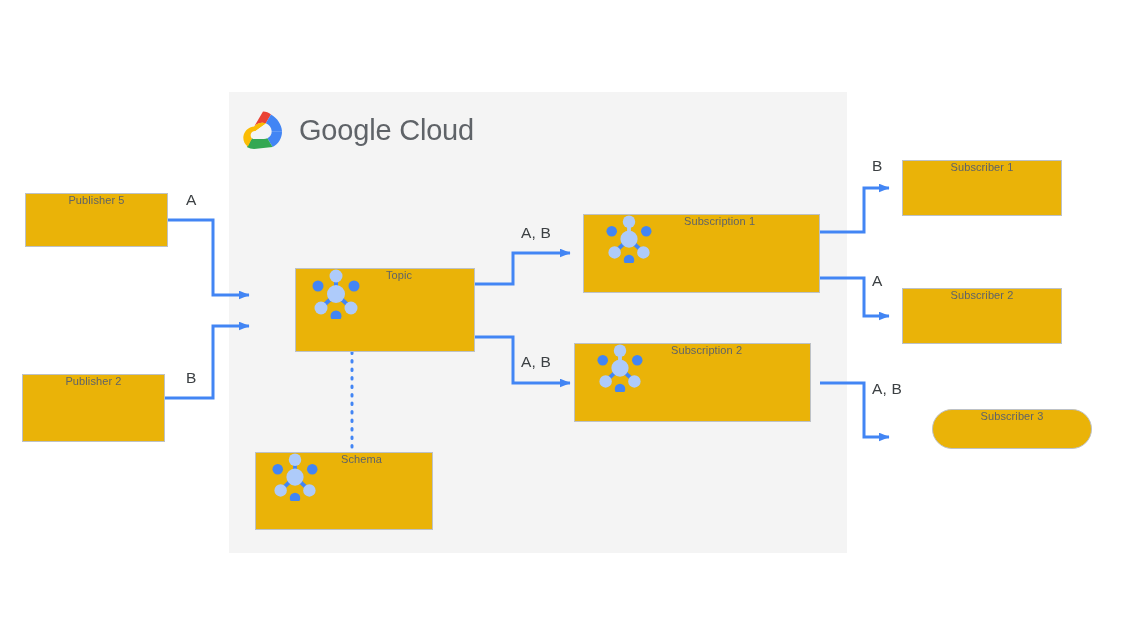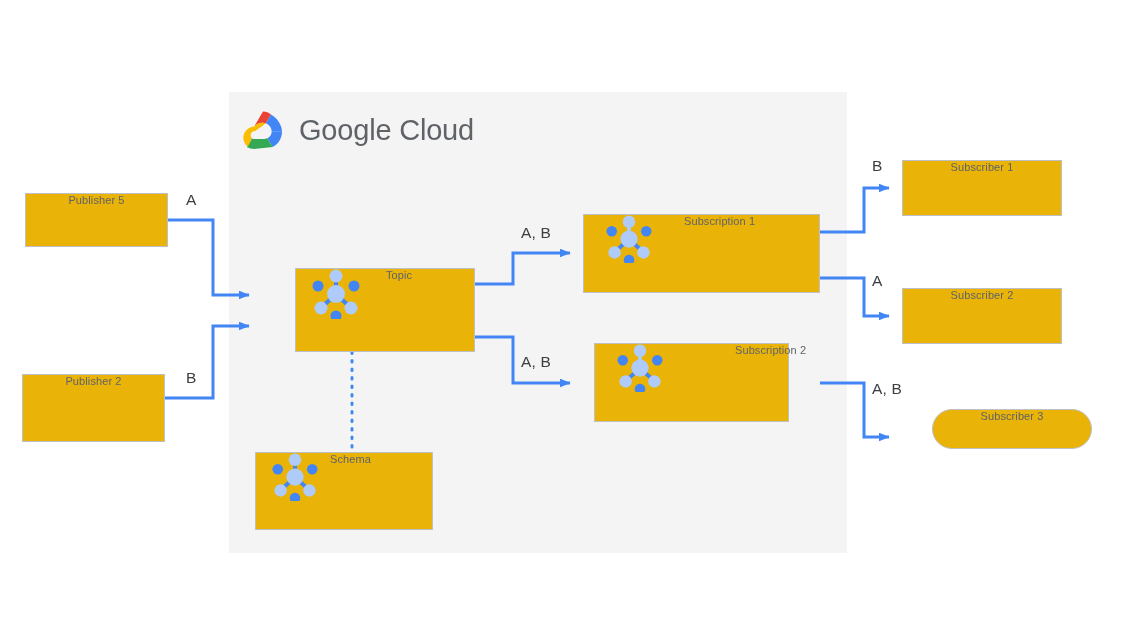--- a/index.html
+++ b/index.html
@@ -140,21 +140,21 @@
         <line x1="24" y1="25" x2="38" y2="38"></line>
       </g>
       <circle cx="24" cy="25" r="9" fill="#aecbfa"></circle>
       <circle cx="24" cy="7" r="6.5" fill="#aecbfa"></circle>
       <circle cx="9" cy="39" r="6.5" fill="#aecbfa"></circle>
       <circle cx="39" cy="39" r="6.5" fill="#aecbfa"></circle>
       <circle cx="6" cy="17" r="5.5" fill="#4285f4"></circle>
       <circle cx="42" cy="17" r="5.5" fill="#4285f4"></circle>
       <circle cx="24" cy="47" r="5.5" fill="#4285f4"></circle>
     </svg>
-    <span class="lbl" style="margin-left:12px;">Schema</span>
+    <span class="lbl" style="margin-left:23px;">Schema</span>
   </div>
 
   <div class="box with-icon" style="left:583px;top:214px;width:237px;height:79px;padding-left:22px;">
     <svg class="ps-icon" width="46" height="48" viewBox="0 0 48 50">
       <g stroke="#aecbfa" stroke-width="4">
         <line x1="24" y1="25" x2="24" y2="8"></line>
       </g>
       <g stroke="#4285f4" stroke-width="4">
         <line x1="24" y1="25" x2="10" y2="38"></line>
         <line x1="24" y1="25" x2="38" y2="38"></line>
@@ -163,21 +163,21 @@
       <circle cx="24" cy="7" r="6.5" fill="#aecbfa"></circle>
       <circle cx="9" cy="39" r="6.5" fill="#aecbfa"></circle>
       <circle cx="39" cy="39" r="6.5" fill="#aecbfa"></circle>
       <circle cx="6" cy="17" r="5.5" fill="#4285f4"></circle>
       <circle cx="42" cy="17" r="5.5" fill="#4285f4"></circle>
       <circle cx="24" cy="47" r="5.5" fill="#4285f4"></circle>
     </svg>
     <span class="lbl" style="margin-left:32px;">Subscription 1</span>
   </div>
 
-  <div class="box with-icon" style="left:594px;top:343px;width:195px;height:79px;padding-left:22px;gap:44px;">
+  <div class="box with-icon" style="left:574px;top:343px;width:237px;height:79px;padding-left:22px;">
     <svg class="ps-icon" width="46" height="48" viewBox="0 0 48 50">
       <g stroke="#aecbfa" stroke-width="4">
         <line x1="24" y1="25" x2="24" y2="8"></line>
       </g>
       <g stroke="#4285f4" stroke-width="4">
         <line x1="24" y1="25" x2="10" y2="38"></line>
         <line x1="24" y1="25" x2="38" y2="38"></line>
       </g>
       <circle cx="24" cy="25" r="9" fill="#aecbfa"></circle>
       <circle cx="24" cy="7" r="6.5" fill="#aecbfa"></circle>

